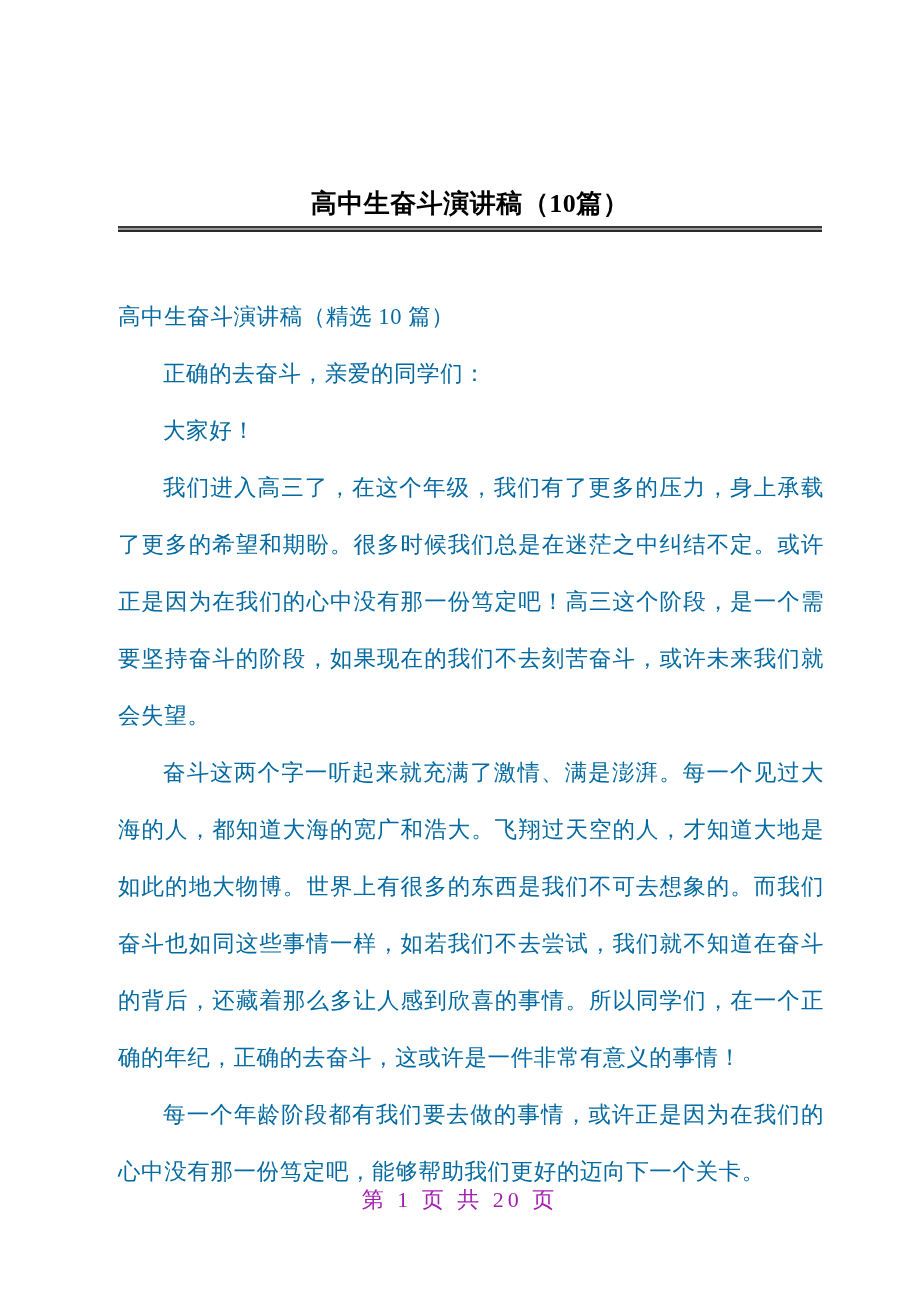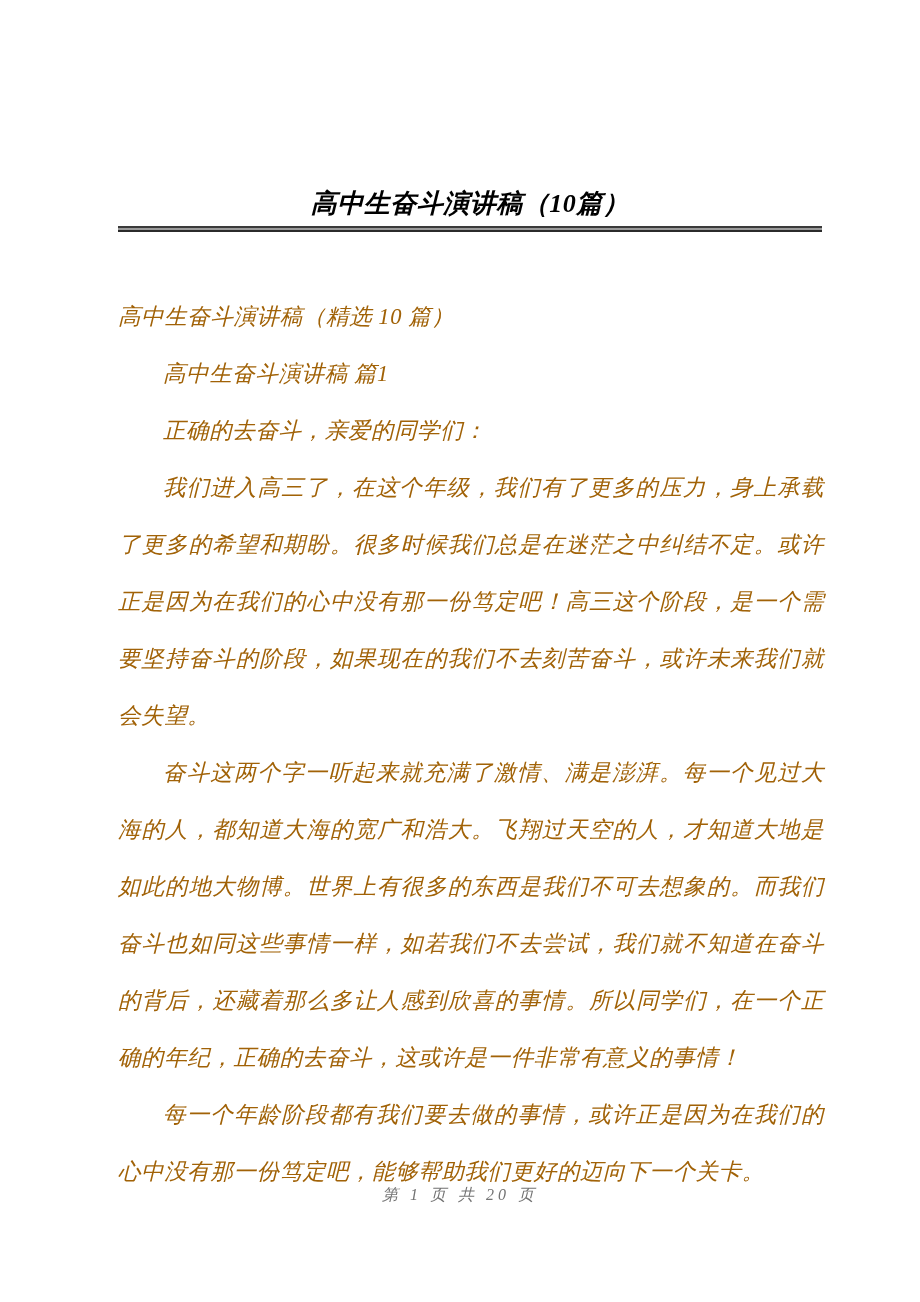--- a/index.html
+++ b/index.html
@@ -14,21 +14,20 @@
     color: #000000;
     overflow: hidden;
     position: relative;
   }
 
   .page {
     position: relative;
     width: 828px;
     height: 1302px;
     box-sizing: border-box;
-    font-style: italic;
   }
 
   
   .title-block {
     position: absolute;
     left: 118px;
     top: 186px;
     width: 704px;
   }
   .doc-title {
@@ -77,43 +76,43 @@
     left: 118px;
     top: 288px;
     width: 706px;
   }
   .para {
     font-size: 22.5px;
     line-height: 57px;
     text-align: justify;
     text-justify: inter-ideograph;
     letter-spacing: 0.6px;
-    color: #a16207;
+    color: #0369a1;
     margin: 0;
     font-family: "Liberation Serif", "DejaVu Serif", serif;
   }
   .para.indent {
     text-indent: 2em;
   }
   .para.flush {
     text-indent: 0;
   }
 
   
   .footer {
     position: absolute;
     left: 0;
     top: 1185px;
     width: 920px;
     text-align: center;
   }
   .footer-text {
     display: inline-block;
-    font-size: 16px;
-    color: #737373;
+    font-size: 22px;
+    color: #a21caf;
     letter-spacing: 4px;
     font-family: "Liberation Serif", "DejaVu Serif", serif;
     white-space: pre;
   }
 </style>
 </head>
 <body>
 
 <div class="page">
 
@@ -123,24 +122,24 @@
 
   <div class="title-rule">
     <div class="bar-top"></div>
     <div class="bar-mid"></div>
     <div class="bar-bot"></div>
   </div>
 
   <div class="body-block">
     <p class="para flush">高中生奋斗演讲稿（精选 10 篇）</p>
 
-    <p class="para indent">高中生奋斗演讲稿 篇1</p>
 
     <p class="para indent">正确的去奋斗，亲爱的同学们：</p>
 
+    <p class="para indent">大家好！</p>
 
     <p class="para indent">我们进入高三了，在这个年级，我们有了更多的压力，身上承载了更多的希望和期盼。很多时候我们总是在迷茫之中纠结不定。或许正是因为在我们的心中没有那一份笃定吧！高三这个阶段，是一个需要坚持奋斗的阶段，如果现在的我们不去刻苦奋斗，或许未来我们就会失望。</p>
 
     <p class="para indent">奋斗这两个字一听起来就充满了激情、满是澎湃。每一个见过大海的人，都知道大海的宽广和浩大。飞翔过天空的人，才知道大地是如此的地大物博。世界上有很多的东西是我们不可去想象的。而我们奋斗也如同这些事情一样，如若我们不去尝试，我们就不知道在奋斗的背后，还藏着那么多让人感到欣喜的事情。所以同学们，在一个正确的年纪，正确的去奋斗，这或许是一件非常有意义的事情！</p>
 
     <p class="para indent">每一个年龄阶段都有我们要去做的事情，或许正是因为在我们的心中没有那一份笃定吧，能够帮助我们更好的迈向下一个关卡。</p>
   </div>
 
   <div class="footer">
     <span class="footer-text">第 1 页 共 20 页</span>

